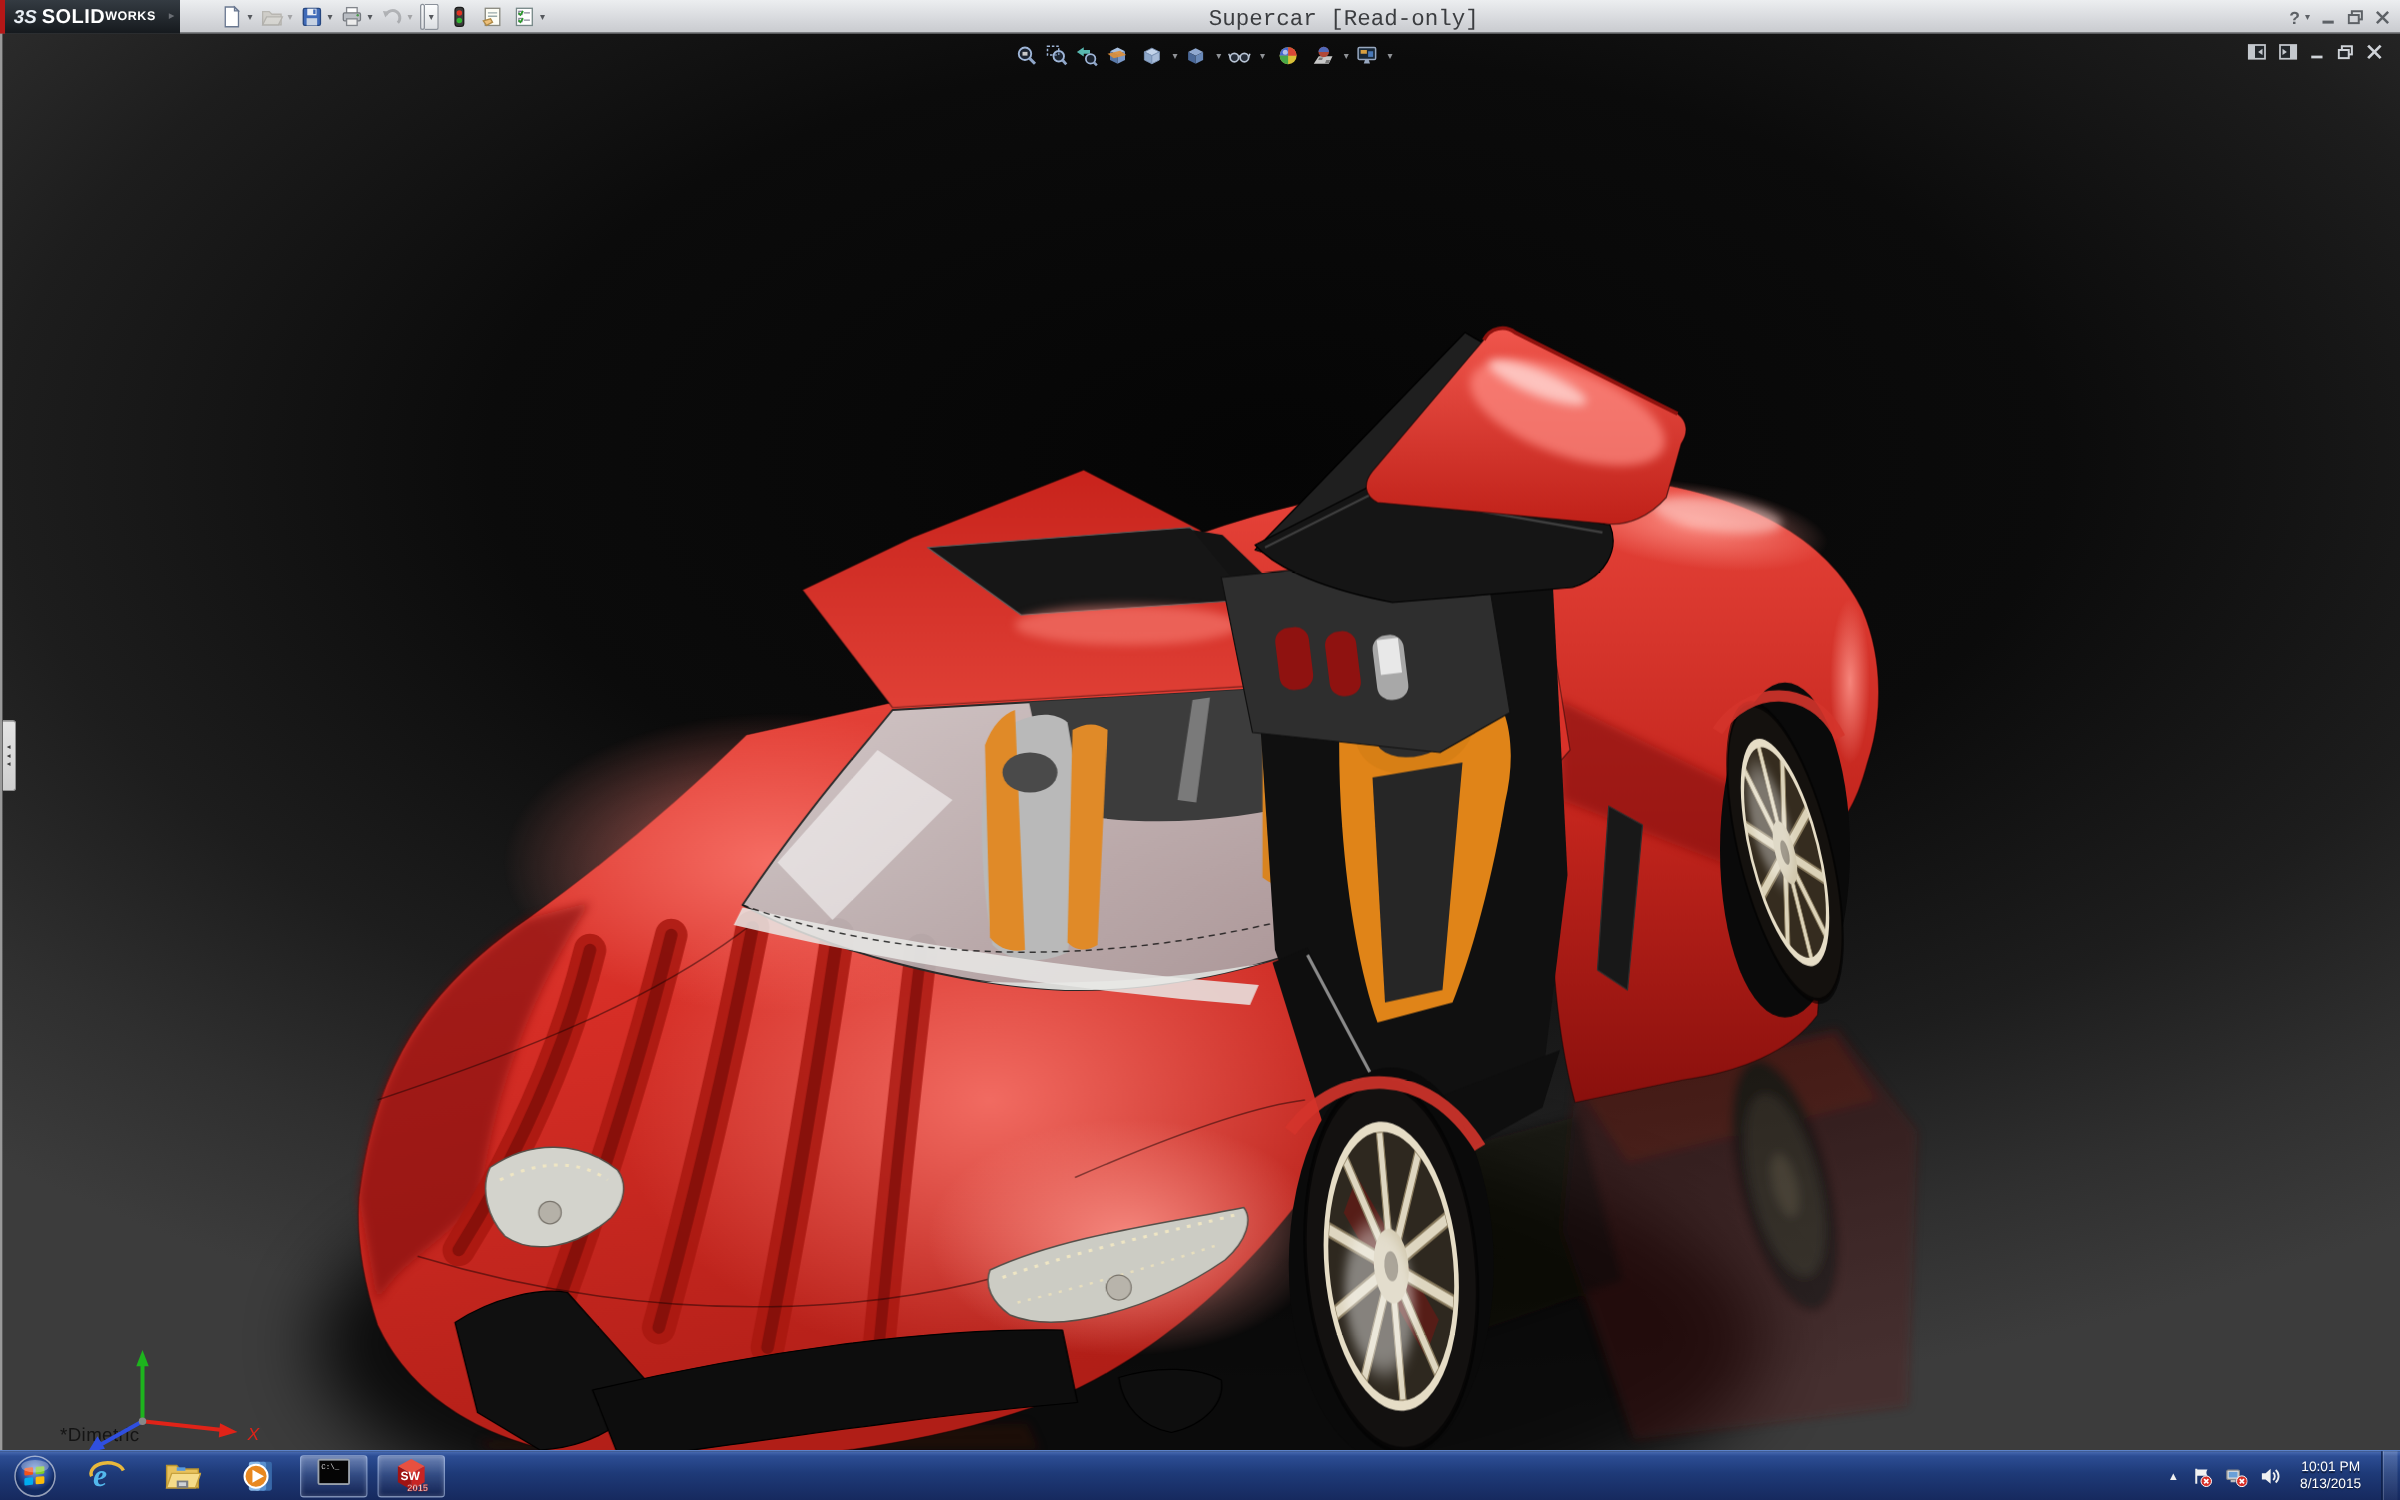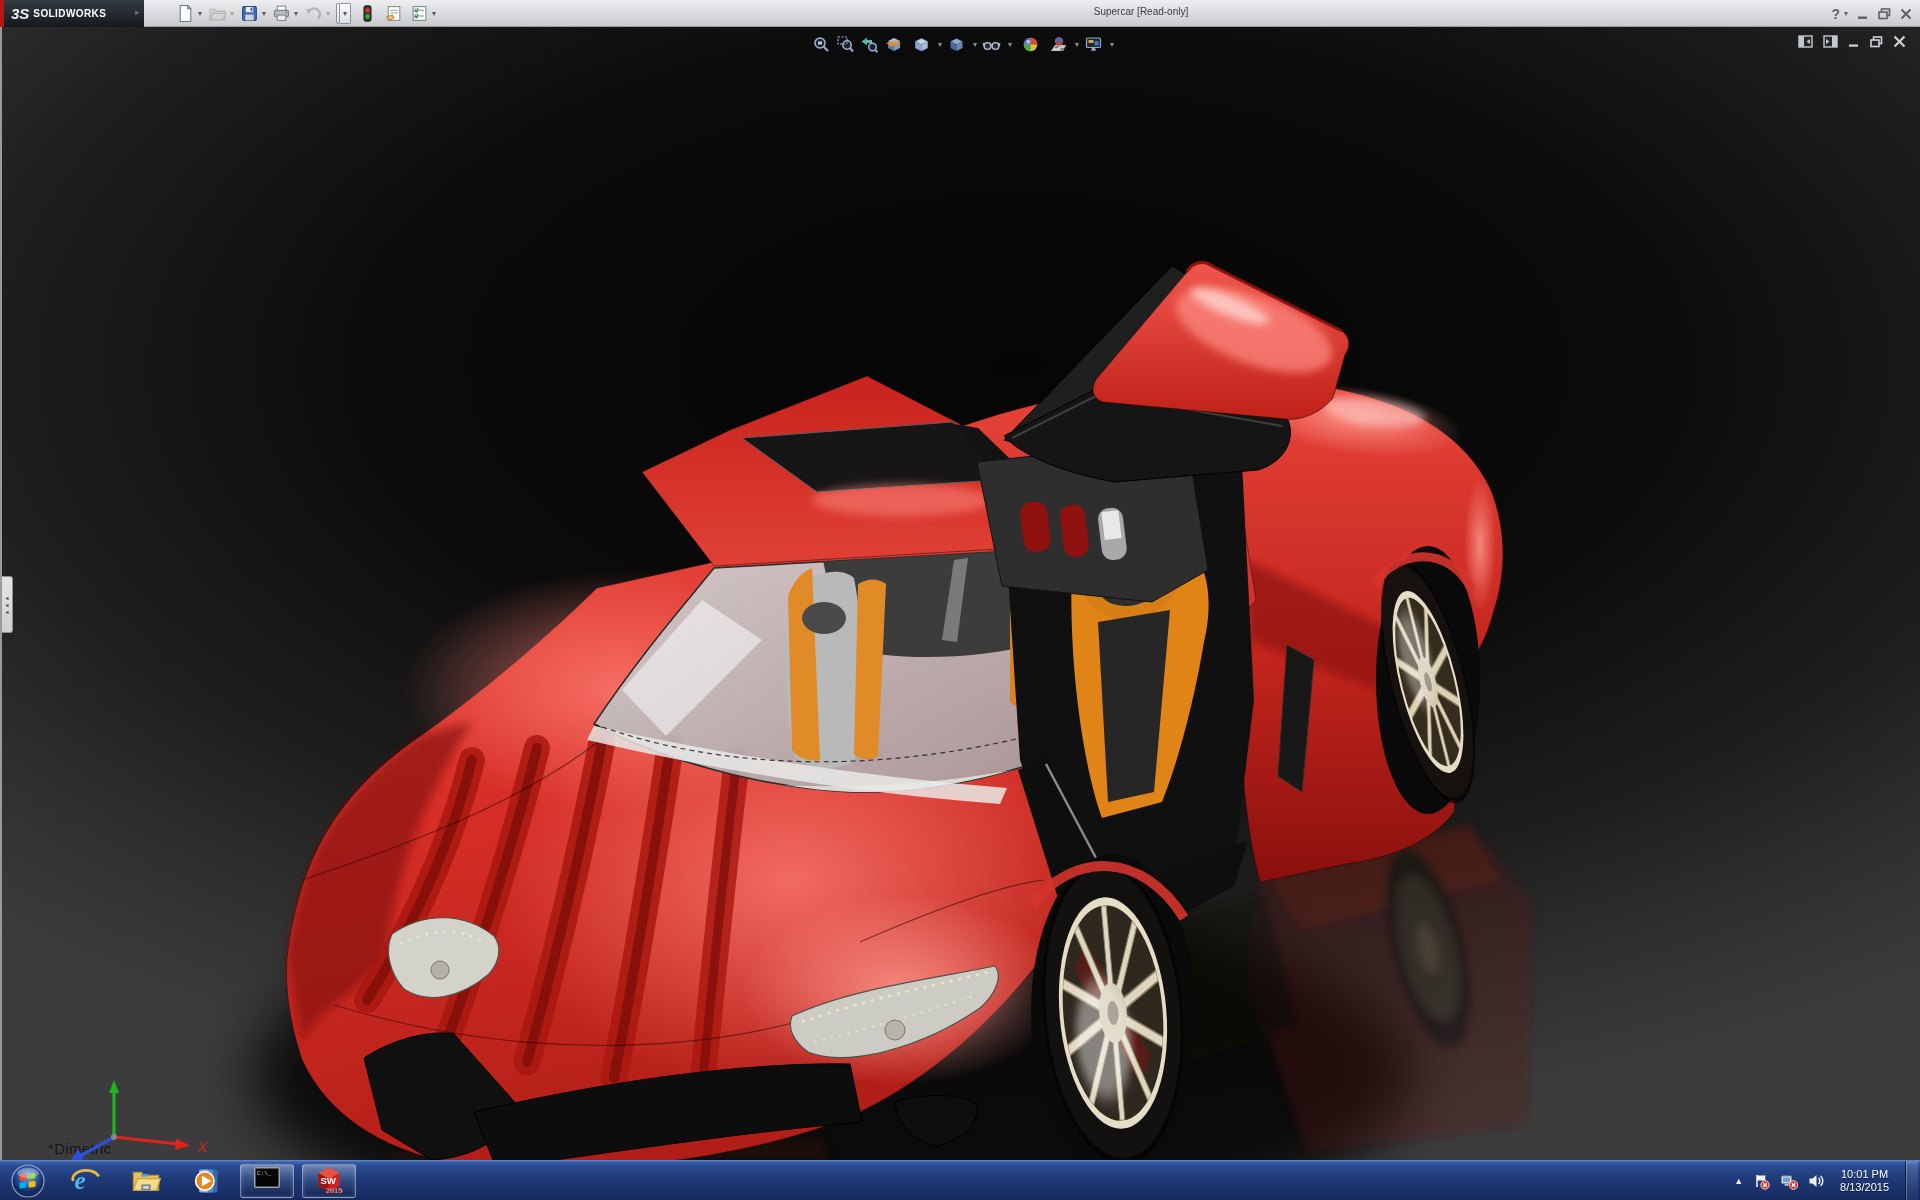--- a/index.html
+++ b/index.html
@@ -5,34 +5,34 @@
   html,body{margin:0;padding:0;width:1920px;height:1200px;overflow:hidden;background:#000;
     font-family:"Liberation Sans",sans-serif;-webkit-font-smoothing:antialiased;}
   *{box-sizing:border-box;}
   
   #titlebar{position:absolute;left:0;top:0;width:1920px;height:27px;
     background:linear-gradient(#eceef0,#d3d5d9 70%,#c9cbcf);border-bottom:1px solid #97999d;}
   #accent{position:absolute;left:0;top:0;width:4px;height:27px;background:#b51717;}
   #logo{position:absolute;left:4px;top:0;width:140px;height:27px;display:flex;align-items:center;
     background:linear-gradient(#343b42,#15191d);color:#fff;padding-left:7px;}
   #logo .ds{font-style:italic;font-weight:bold;font-size:15px;margin-right:4px;color:#e8eef4;}
-  #logo .solid{font-weight:bold;font-size:10px;letter-spacing:.4px;}
+  #logo .solid{font-weight:bold;font-size:16px;letter-spacing:.4px;}
   #logo .works{font-weight:700;font-size:10px;letter-spacing:.4px;}
   #flyout{position:absolute;left:135px;top:7px;font-size:9px;color:#6a6e74;}
   #tb-icons{position:absolute;left:176px;top:3px;display:flex;align-items:center;height:21px;}
   .tbtn{display:flex;align-items:center;margin-right:2px;}
   .tbtn svg{width:19px;height:19px;}
   .caret{font-size:8px;color:#55585d;margin:0 6px 0 1px;}
   .disabled{opacity:.42;filter:grayscale(.8);}
   .selbox{border:1px solid #8a9099;border-radius:2px;background:linear-gradient(#fcfdfe,#dcdfe3);
     padding:0 1px;height:21px;display:flex;align-items:center;}
   .selcaret{border:1px solid #8a9099;border-left:none;border-radius:0 2px 2px 0;height:21px;
     display:flex;align-items:center;padding:0 3px;background:linear-gradient(#fcfdfe,#dcdfe3);}
-  #win-title{position:absolute;left:1141px;top:6px;transform:translateX(-50%);
-    font-size:10px;color:#3b3d40;white-space:nowrap;}
+  #win-title{position:absolute;left:1075px;top:6px;transform:translateX(-50%);
+    font-size:18px;color:#3b3d40;white-space:nowrap;font-family:Liberation Mono, monospace;}
   #tb-right{position:absolute;right:8px;top:0;height:27px;display:flex;align-items:center;gap:9px;color:#5d6166;}
   #tb-right .help{font-size:14px;font-weight:bold;}
   #tb-right svg{display:block;}
   
   #viewport{position:absolute;left:0;top:27px;width:1920px;height:1133px;overflow:hidden;
     border-left:2px solid #9a9a9a;
     background:radial-gradient(ellipse 78% 68% at 53% 30%,#050505 0%,#0b0b0b 42%,#1d1d1d 68%,#2f2f2f 85%,#3c3c3c 100%);}
   #scene{position:absolute;left:0;top:0;width:1920px;height:1133px;}
   
   #headsup{position:absolute;left:810px;top:6px;display:flex;align-items:center;height:22px;}

